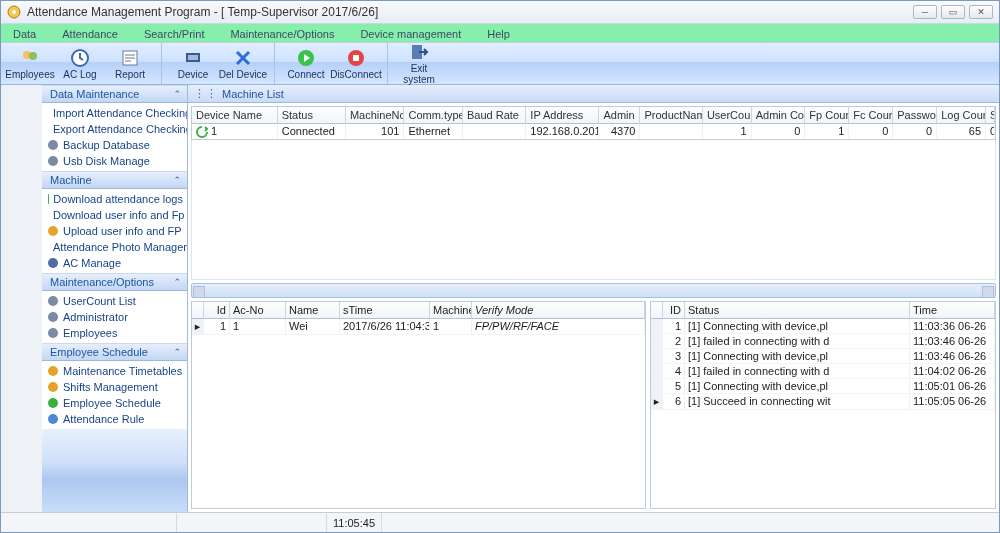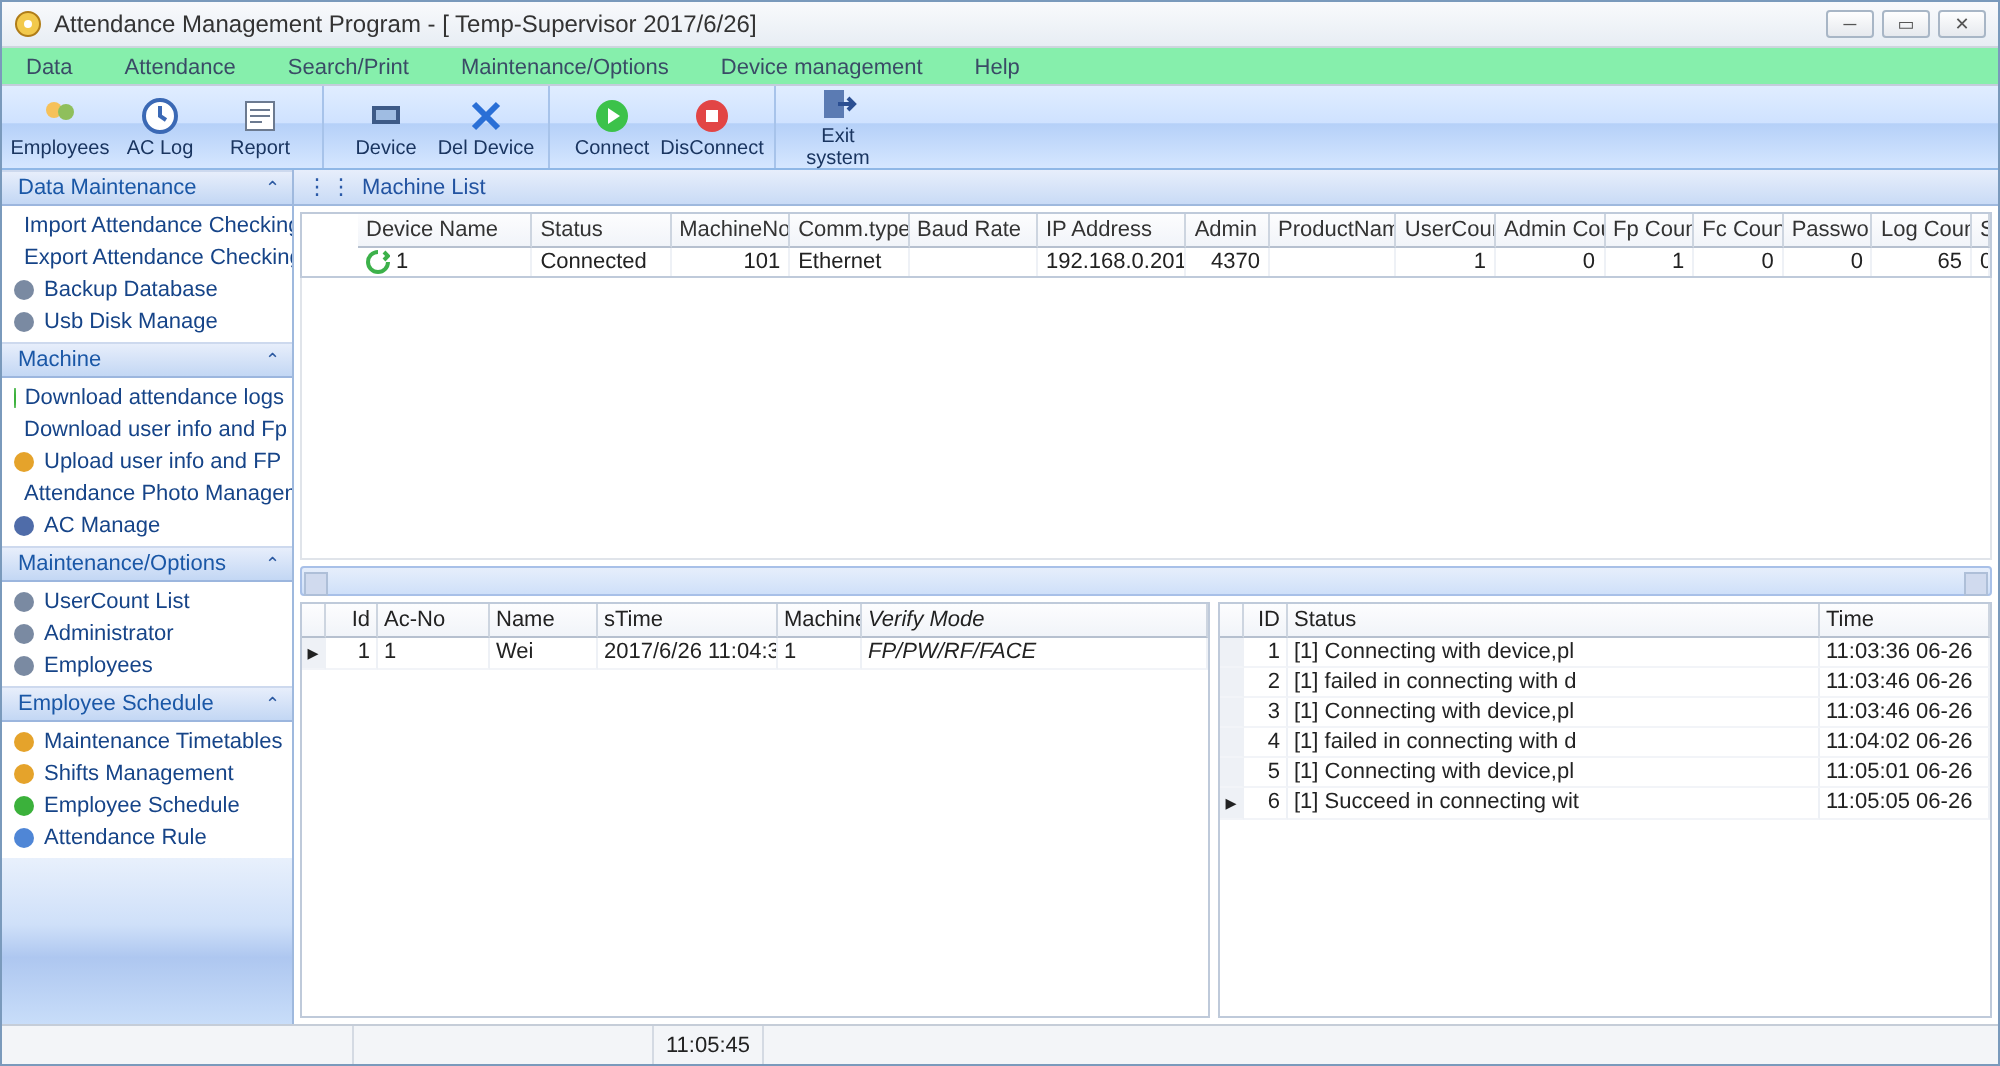--- a/index.html
+++ b/index.html
@@ -59,21 +59,21 @@
   }
   .tool-group {
     display:flex;height:100%;align-items:center;border-right:1px solid #a7c3ea;margin-right:6px;padding-right:6px;
   }
   .tool-btn {
     width:50px;height:40px;display:flex;flex-direction:column;align-items:center;justify-content:center;gap:1px;
     color:#1a3560;font-size:10px;text-align:center;cursor:default;
   }
   .tool-icon {width:20px;height:20px;display:flex;align-items:center;justify-content:center;}
   .body {
-    flex:1;display:flex;min-height:0;
+    flex:1;display:flex;min-height:0;padding-left:41px;
   }
   .sidebar {
     width:146px;border-right:1px solid #9fb9de;background:#fff;display:flex;flex-direction:column;overflow:hidden;
   }
   .side-header {
     height:18px;background:linear-gradient(#e7eefb,#c3d7f4);
     border-top:1px solid #cdd9ee;border-bottom:1px solid #9cb6de;
     display:flex;align-items:center;justify-content:space-between;padding:0 6px 0 8px;
     color:#1a57a6;font-size:11px;
   }
@@ -94,21 +94,21 @@
   .grid-header-row, .grid-row {
     display:flex;width:100%;font-size:11px;
   }
   .grid-header-row .gc {
     background:linear-gradient(#fdfdfe,#f1f4f9);border-right:1px solid #cdd5e0;border-bottom:1px solid #b6c0cf;
     padding:2px 4px;color:#333;white-space:nowrap;overflow:hidden;
   }
   .grid-row .gc {
     border-right:1px solid #eef1f6;padding:1px 4px;white-space:nowrap;overflow:hidden;
   }
-  .device-grid .gc:nth-child(1){width:88px;margin-left:28px;} .device-grid .gc:nth-child(2){width:70px;}
+  .device-grid .gc:nth-child(1){width:88px;} .device-grid .gc:nth-child(2){width:70px;}
   .device-grid .gc:nth-child(3){width:60px;} .device-grid .gc:nth-child(4){width:60px;}
   .device-grid .gc:nth-child(5){width:65px;} .device-grid .gc:nth-child(6){width:75px;}
   .device-grid .gc:nth-child(7){width:42px;} .device-grid .gc:nth-child(8){width:64px;}
   .device-grid .gc:nth-child(9){width:50px;} .device-grid .gc:nth-child(10){width:55px;}
   .device-grid .gc:nth-child(11){width:45px;} .device-grid .gc:nth-child(12){width:45px;}
   .device-grid .gc:nth-child(13){width:45px;} .device-grid .gc:nth-child(14){width:50px;}
   .device-grid .gc:nth-child(15){flex:1;}
   .device-area {flex:0 0 195px;display:flex;flex-direction:column;}
   .device-body {flex:1;margin:0 3px 3px 3px;border:1px solid #e0e4ea;border-top:none;}
   .hscroll {

